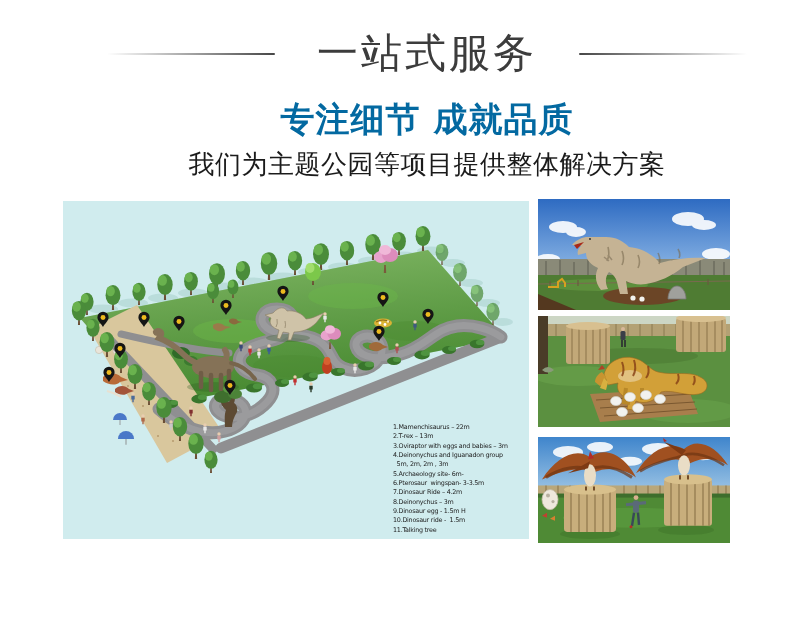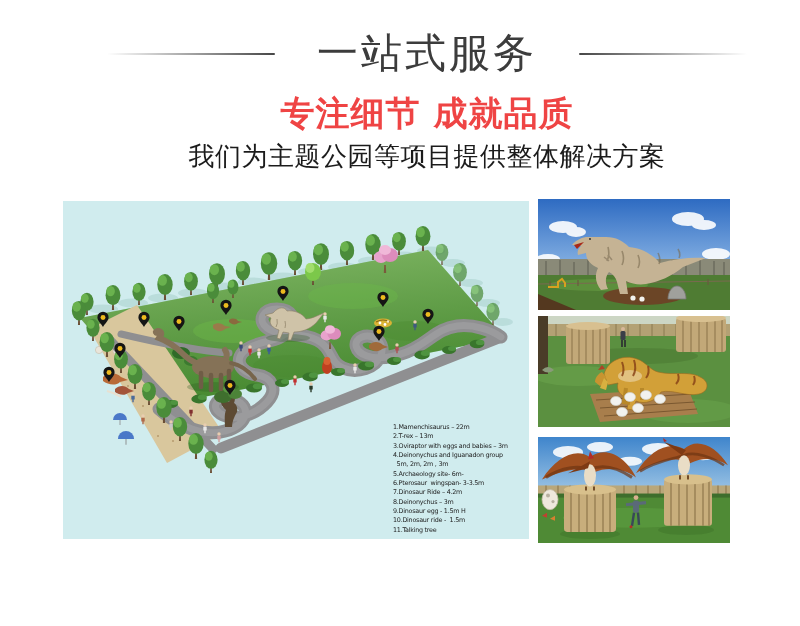--- a/index.html
+++ b/index.html
@@ -13,25 +13,25 @@
     display:flex;align-items:center;justify-content:center;gap:42px;
   }
   .dash{width:168px;height:2px;border-radius:1px;}
   .dash-l{background:linear-gradient(to left,#464646,rgba(70,70,70,0));}
   .dash-r{background:linear-gradient(to right,#464646,rgba(70,70,70,0));}
   h1.title{
     margin:0;font-size:41px;font-weight:500;line-height:1;
     color:var(--heading-dark,#3c3c3c);letter-spacing:3px;white-space:nowrap;
   }
   h2.subtitle{
-    position:absolute;top:86px;left:54px;right:0;margin:5px;text-align:center;
-    font-size:34px;font-weight:700;color:#ef4444;letter-spacing:1px;white-space:nowrap;
+    position:absolute;top:86px;left:54px;right:0;margin:11px;text-align:center;
+    font-size:34px;font-weight:700;color:#0369a1;letter-spacing:1px;white-space:nowrap;
   }
   p.tagline{
-    position:absolute;top:135px;left:54px;right:0;margin:4px;text-align:center;
+    position:absolute;top:135px;left:54px;right:0;margin:12px;text-align:center;
     font-size:26px;font-weight:400;color:#1b1b1b;letter-spacing:.5px;white-space:nowrap;
   }
   .map{
     position:absolute;left:63px;top:201px;width:466px;height:338px;
     background:var(--map-background,#d0ecee);
   }
   .map > svg{position:absolute;left:0;top:0;width:452px;height:338px;}
   .legend{
     position:absolute;left:330px;top:222px;width:122px;
     font-size:6.4px;line-height:9.35px;letter-spacing:-0.25px;

